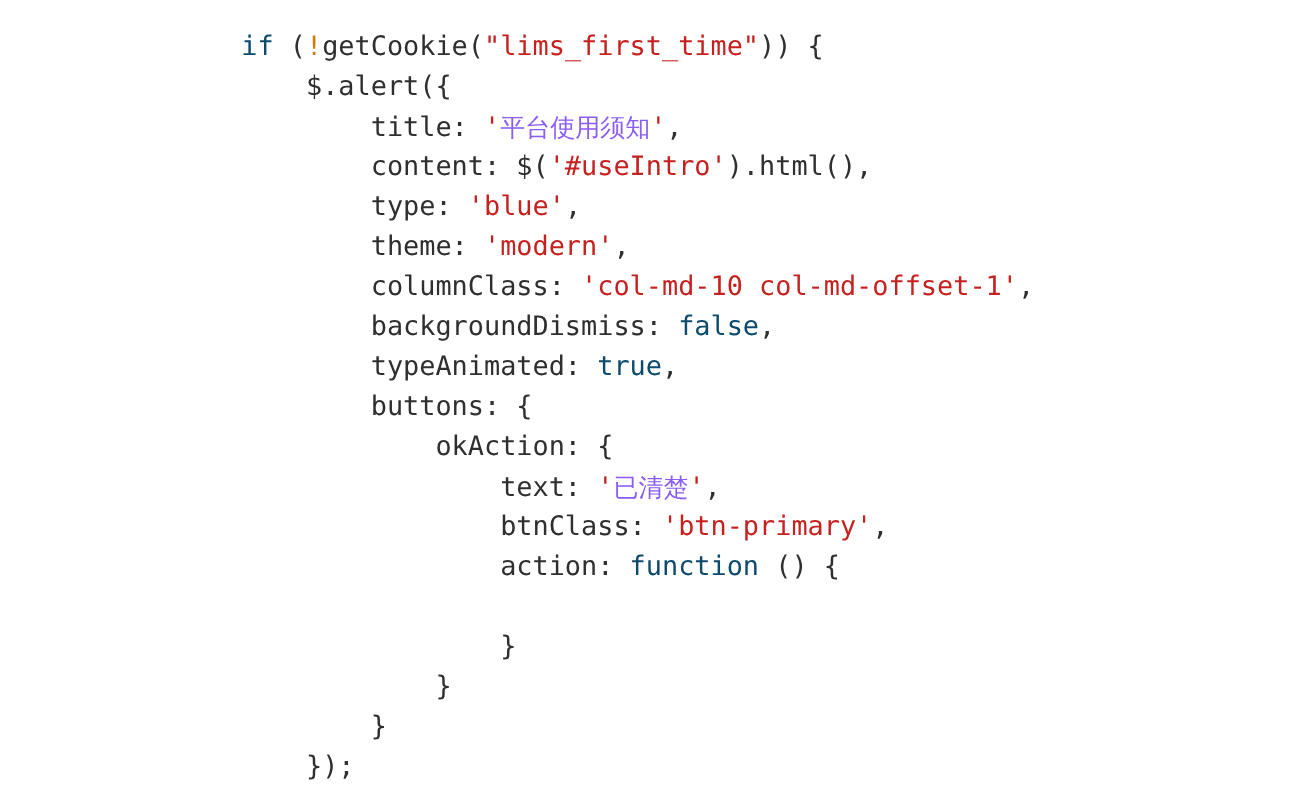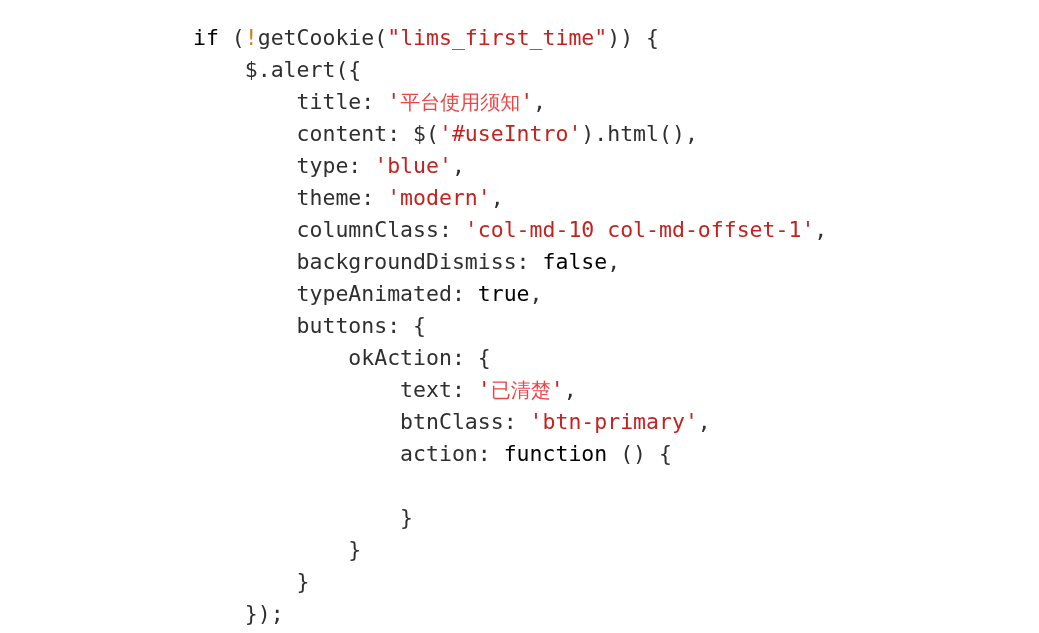--- a/index.html
+++ b/index.html
@@ -37,23 +37,23 @@
   }
   .line {
     display: block;
     height: 32px;
     white-space: pre;
   }
   .line.blank { }
 
   
   .tok-plain    { color: #2f2f2f; }
-  .tok-keyword  { color: #000000; }
+  .tok-keyword  { color: #0c4a6e; }
   .tok-string   { color: #c5221f; }
   .tok-operator { color: #d07d12; }
-  .tok-cjk      { color: #ef4444; font-family: "DejaVu Serif", "Liberation Serif", serif; font-size: 20px; }
+  .tok-cjk      { color: #8b5cf6; font-family: "DejaVu Serif", "Liberation Serif", serif; font-size: 20px; }
 </style>
 </head>
 <body>
 
 <div id="code-view">
   <pre class="code-block"><span class="line"><span class="tok-keyword">if</span><span class="tok-plain"> (</span><span class="tok-operator">!</span><span class="tok-plain">getCookie(</span><span class="tok-string">"lims_first_time"</span><span class="tok-plain">)) {</span></span><span class="line"><span class="tok-plain">    </span><span class="tok-plain">$.alert({</span></span><span class="line"><span class="tok-plain">        </span><span class="tok-plain">title: </span><span class="tok-string">'</span><span class="tok-cjk">平台使用须知</span><span class="tok-string">'</span><span class="tok-plain">,</span></span><span class="line"><span class="tok-plain">        </span><span class="tok-plain">content: $(</span><span class="tok-string">'#useIntro'</span><span class="tok-plain">).html(),</span></span><span class="line"><span class="tok-plain">        </span><span class="tok-plain">type: </span><span class="tok-string">'blue'</span><span class="tok-plain">,</span></span><span class="line"><span class="tok-plain">        </span><span class="tok-plain">theme: </span><span class="tok-string">'modern'</span><span class="tok-plain">,</span></span><span class="line"><span class="tok-plain">        </span><span class="tok-plain">columnClass: </span><span class="tok-string">'col-md-10 col-md-offset-1'</span><span class="tok-plain">,</span></span><span class="line"><span class="tok-plain">        </span><span class="tok-plain">backgroundDismiss: </span><span class="tok-keyword">false</span><span class="tok-plain">,</span></span><span class="line"><span class="tok-plain">        </span><span class="tok-plain">typeAnimated: </span><span class="tok-keyword">true</span><span class="tok-plain">,</span></span><span class="line"><span class="tok-plain">        </span><span class="tok-plain">buttons: {</span></span><span class="line"><span class="tok-plain">            </span><span class="tok-plain">okAction: {</span></span><span class="line"><span class="tok-plain">                </span><span class="tok-plain">text: </span><span class="tok-string">'</span><span class="tok-cjk">已清楚</span><span class="tok-string">'</span><span class="tok-plain">,</span></span><span class="line"><span class="tok-plain">                </span><span class="tok-plain">btnClass: </span><span class="tok-string">'btn-primary'</span><span class="tok-plain">,</span></span><span class="line"><span class="tok-plain">                </span><span class="tok-plain">action: </span><span class="tok-keyword">function</span><span class="tok-plain"> () {</span></span><span class="line blank">​</span><span class="line"><span class="tok-plain">                </span><span class="tok-plain">}</span></span><span class="line"><span class="tok-plain">            </span><span class="tok-plain">}</span></span><span class="line"><span class="tok-plain">        </span><span class="tok-plain">}</span></span><span class="line"><span class="tok-plain">    </span><span class="tok-plain">});</span></span></pre>
 </div>
 
 </body></html>

